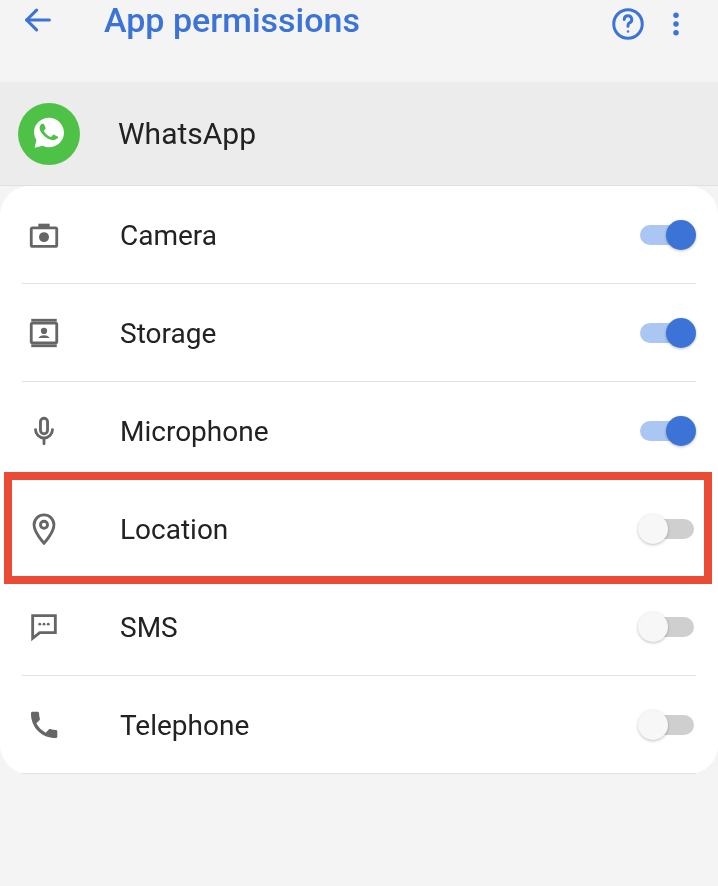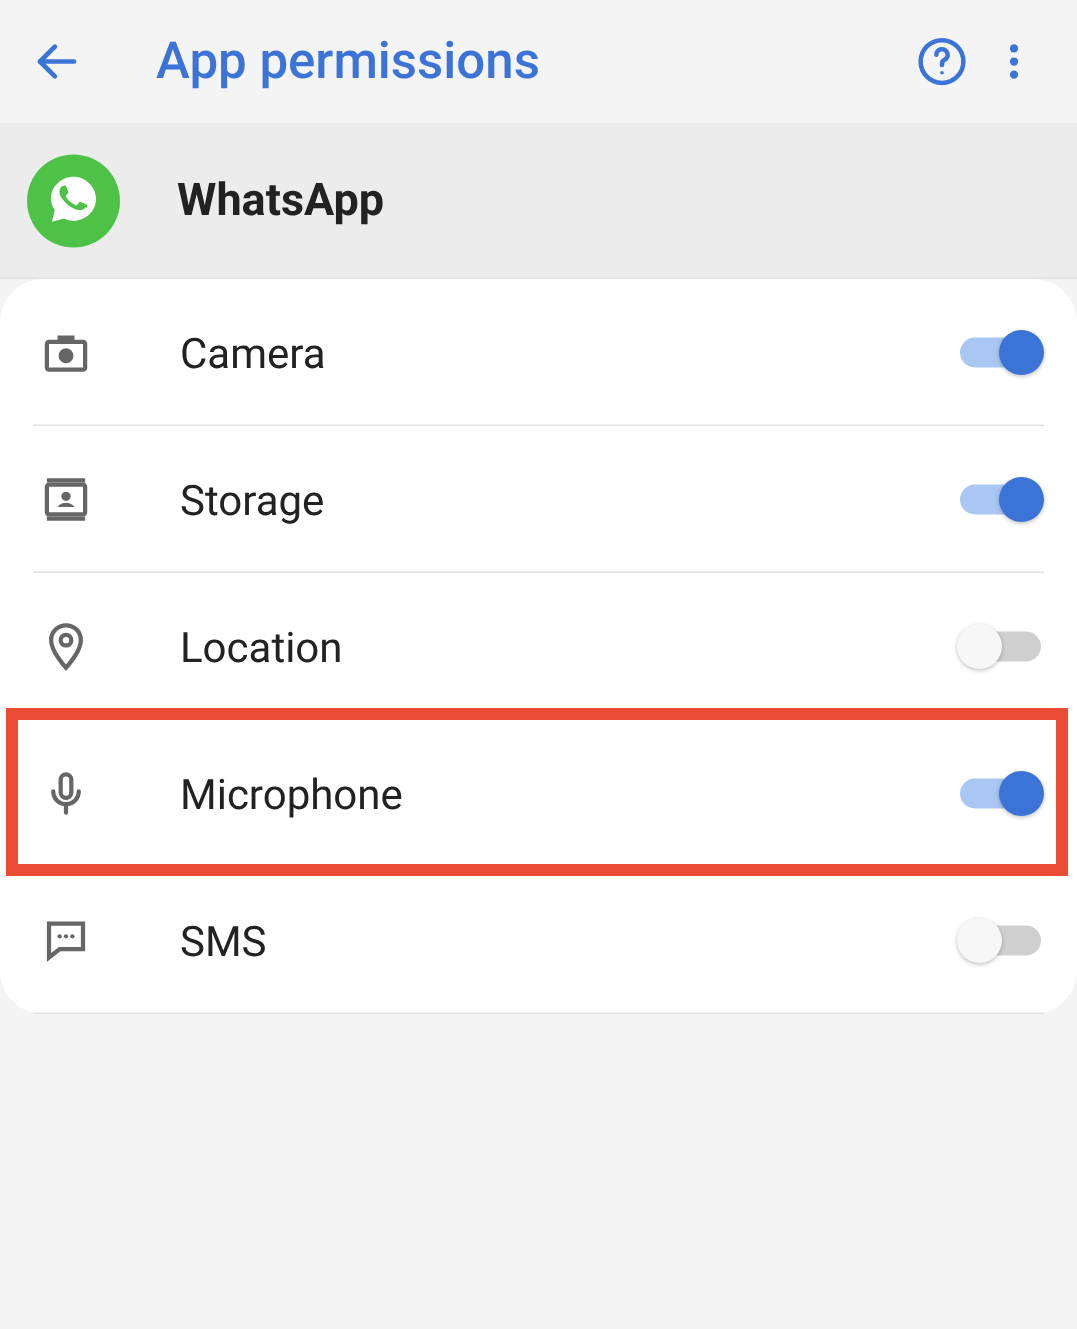--- a/index.html
+++ b/index.html
@@ -7,21 +7,20 @@
     font-family: Roboto, "Helvetica Neue", Arial, sans-serif;
     background: #f4f4f4;
     width: 718px;
     height: 886px;
     overflow: hidden;
     color: #333;
   }
   .toolbar {
     height: 82px;
     display: flex;
-    align-items: center;
     padding: 0 18px;
     background: #f4f4f4;
   }
   .back-btn {
     width: 40px; height: 40px;
     display: flex; align-items: center; justify-content: center;
     color: #3b73d6;
     cursor: pointer;
   }
   .title {
@@ -48,21 +47,21 @@
   .app-icon {
     width: 62px; height: 62px;
     border-radius: 50%;
     background: #4dc247;
     display: flex; align-items: center; justify-content: center;
   }
   .app-name {
     font-size: 30px;
     color: #222;
     margin-left: 38px;
-    font-weight: 700;
+    font-weight: 400;
   }
   .perm-list {
     background: #fff;
     border-radius: 29px;
   }
   .perm-row {
     height: 98px;
     display: flex;
     align-items: center;
     padding: 0 22px;
@@ -186,63 +185,76 @@
     <div class="perm-label">Storage</div>
     <div class="toggle on">
         <div class="track"></div>
         <div class="thumb"></div>
       </div>
     <div class="divider"></div>
   </div>
 
   <div class="perm-row">
     <div class="perm-icon">
-      <svg width="34" height="34" viewBox="0 0 24 24" fill="none" stroke="#666" stroke-width="2">
-          <path d="M12 22s7-7.5 7-13a7 7 0 1 0-14 0c0 5.5 7 13 7 13z"></path>
-          <circle cx="12" cy="9" r="2.5"></circle>
-        </svg>
-    </div>
-    <div class="perm-label">Location</div>
-    <div class="toggle off">
-        <div class="track"></div>
-        <div class="thumb"></div>
-      </div>
-    <div class="divider"></div>
-  </div>
-
-  <div class="perm-row">
-    <div class="perm-icon">
       <svg width="34" height="34" viewBox="0 0 24 24" fill="none" stroke="#666" stroke-width="2" stroke-linecap="round">
           <rect x="9.5" y="3" width="5" height="11" rx="2.5"></rect>
           <path d="M6 11a6 6 0 0 0 12 0"></path>
           <line x1="12" y1="17" x2="12" y2="21"></line>
         </svg>
     </div>
     <div class="perm-label">Microphone</div>
     <div class="toggle on">
         <div class="track"></div>
         <div class="thumb"></div>
       </div>
     <div class="divider"></div>
   </div>
 
   <div class="perm-row">
     <div class="perm-icon">
       <svg width="34" height="34" viewBox="0 0 24 24" fill="none" stroke="#666" stroke-width="2">
+          <path d="M12 22s7-7.5 7-13a7 7 0 1 0-14 0c0 5.5 7 13 7 13z"></path>
+          <circle cx="12" cy="9" r="2.5"></circle>
+        </svg>
+    </div>
+    <div class="perm-label">Location</div>
+    <div class="toggle off">
+        <div class="track"></div>
+        <div class="thumb"></div>
+      </div>
+    <div class="divider"></div>
+  </div>
+
+  <div class="perm-row">
+    <div class="perm-icon">
+      <svg width="34" height="34" viewBox="0 0 24 24" fill="none" stroke="#666" stroke-width="2">
           <path d="M4 4h16v12H9l-5 4V4z"></path>
           <circle cx="9" cy="10" r="1" fill="#666" stroke="none"></circle>
           <circle cx="12" cy="10" r="1" fill="#666" stroke="none"></circle>
           <circle cx="15" cy="10" r="1" fill="#666" stroke="none"></circle>
         </svg>
     </div>
     <div class="perm-label">SMS</div>
     <div class="toggle off">
         <div class="track"></div>
         <div class="thumb"></div>
       </div>
     <div class="divider"></div>
   </div>
 
 
+  <div class="perm-row">
+    <div class="perm-icon">
+      <svg width="34" height="34" viewBox="0 0 24 24" fill="#666">
+          <path d="M6.6 10.8c1.4 2.8 3.8 5.2 6.6 6.6l2.2-2.2c.3-.3.7-.4 1.1-.3 1.2.4 2.5.6 3.8.6.6 0 1.1.5 1.1 1.1v3.5c0 .6-.5 1.1-1.1 1.1C10.2 21.2 2.8 13.8 2.8 3.7c0-.6.5-1.1 1.1-1.1h3.5c.6 0 1.1.5 1.1 1.1 0 1.3.2 2.6.6 3.8.1.4 0 .8-.3 1.1l-2.2 2.2z"></path>
+        </svg>
+    </div>
+    <div class="perm-label">Telephone</div>
+    <div class="toggle off">
+        <div class="track"></div>
+        <div class="thumb"></div>
+      </div>
+    <div class="divider"></div>
+  </div>
 
 </div>
 
 <div class="highlight-box"></div>
 
 </body></html>

